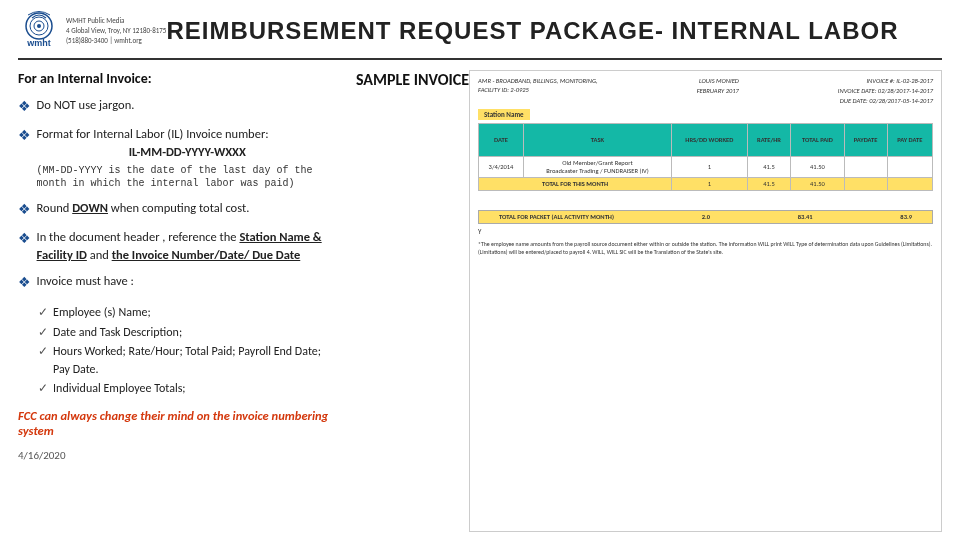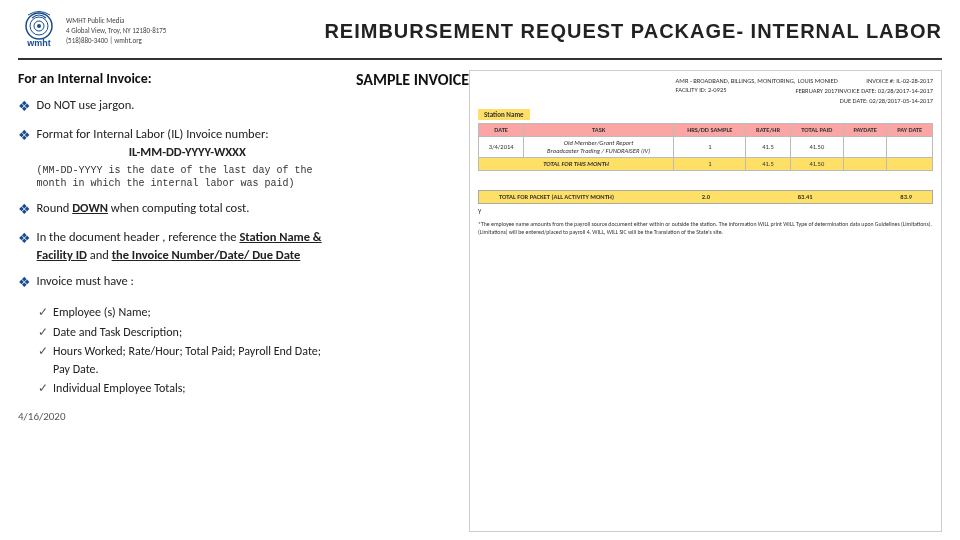--- a/index.html
+++ b/index.html
@@ -43,22 +43,22 @@
     }
 
     .logo-text {
       font-size: 9px;
       line-height: 1.4;
       color: #333;
     }
 
     .page-title {
       flex: 1;
-      text-align: right;
-      font-size: 20px;
+      text-align: left;
+      font-size: 24px;
       font-weight: bold;
       letter-spacing: 1px;
       color: #222;
       font-family: Arial, sans-serif;
     }
 
     
     .main-content {
       display: flex;
       gap: 18px;
@@ -170,22 +170,23 @@
       flex: 1;
       padding: 6px 8px;
       font-size: 7px;
       color: #333;
       position: relative;
       overflow: hidden;
     }
 
     .invoice-header-row {
       display: flex;
-      justify-content: flex-end;
+      justify-content: space-between;
       margin-bottom: 4px;
+      font-style: italic;
     }
 
     .inv-org {
       font-size: 6.5px;
       line-height: 1.4;
       max-width: 220px;
     }
 
     .inv-right-info {
       font-size: 6.5px;
@@ -194,23 +195,23 @@
     }
 
     .invoice-table {
       width: 100%;
       border-collapse: collapse;
       margin-top: 4px;
       font-size: 6.5px;
     }
 
     .invoice-table th {
-      background: #fca5a5;
+      background: #14b8a6;
       border: 1px solid #bbb;
-      padding: 2px 4px;
+      padding: 12px 4px;
       text-align: center;
       font-weight: bold;
     }
 
     .invoice-table td {
       border: 1px solid #bbb;
       padding: 2px 4px;
       text-align: center;
     }
 
@@ -222,21 +223,20 @@
       background-color: #ffe066;
     }
 
     .subtotal-label {
       font-size: 6.5px;
       font-weight: bold;
     }
 
     .desc-cell {
       text-align: left;
-      font-style: italic;
     }
 
     .total-row {
       display: flex;
       justify-content: space-between;
       align-items: center;
       background: #ffe066;
       border: 1px solid #aaa;
       padding: 2px 20px;
       font-size: 6.5px;
@@ -328,20 +328,21 @@
         <div class="checklist-item">
           <span class="check-mark">✓</span>
           <span>Hours Worked; Rate/Hour; Total Paid; Payroll End Date; Pay Date.</span>
         </div>
         <div class="checklist-item">
           <span class="check-mark">✓</span>
           <span>Individual Employee Totals;</span>
         </div>
       </div>
 
+      <div class="fcc-note">FCC can always change their mind on the invoice numbering system</div>
       <div class="date-stamp">4/16/2020</div>
 
     </div>
 
     <div class="right-col">
 
       <div class="sample-invoice-title">SAMPLE INVOICE</div>
 
       <div class="invoice-box">
 
@@ -363,21 +364,21 @@
 
         <div style="margin-bottom:3px;">
           <span class="highlight-yellow" style="padding:1px 6px;font-size:7px;font-weight:bold;">Station Name</span>
         </div>
 
         <table class="invoice-table">
           <thead>
             <tr>
               <th>DATE</th>
               <th>TASK</th>
-              <th>HRS/DD SAMPLE</th>
+              <th>HRS/DD WORKED</th>
               <th>RATE/HR</th>
               <th>TOTAL PAID</th>
               <th>PAYDATE</th>
               <th>PAY DATE</th>
             </tr>
           </thead>
           <tbody>
             <tr>
               <td>3/4/2014</td>
               <td class="desc-cell">

